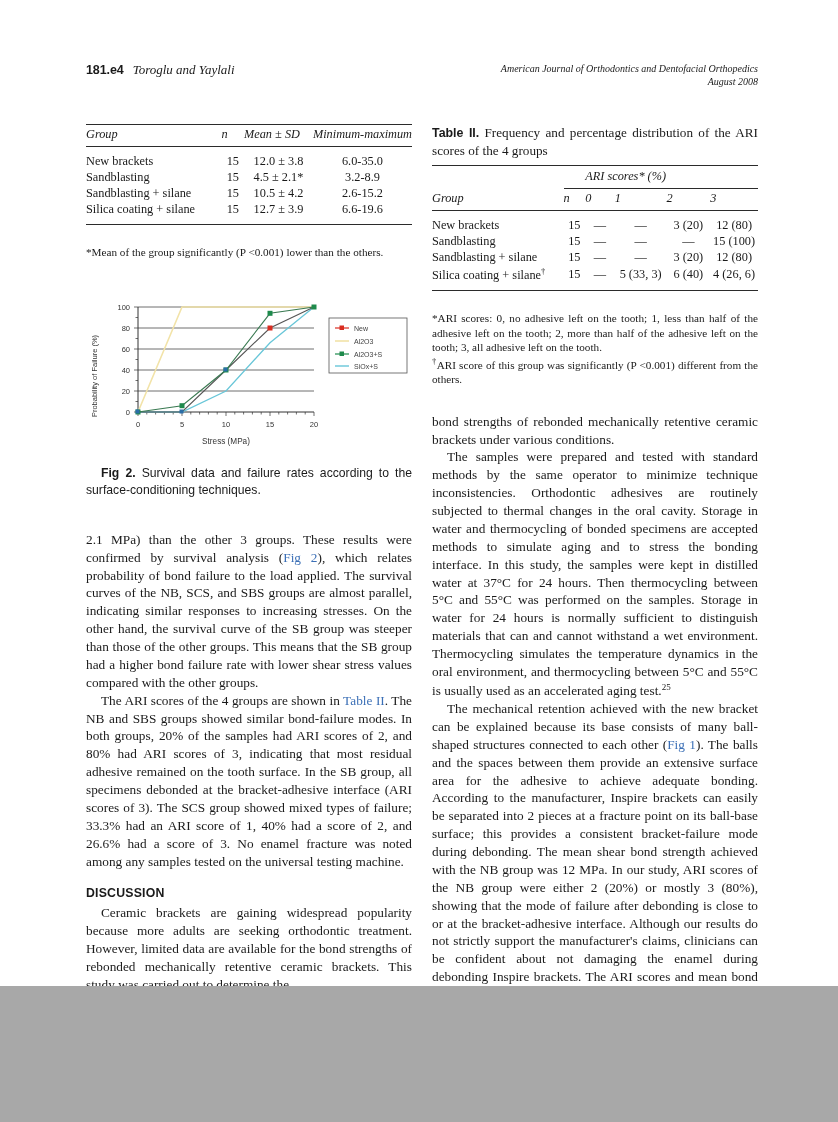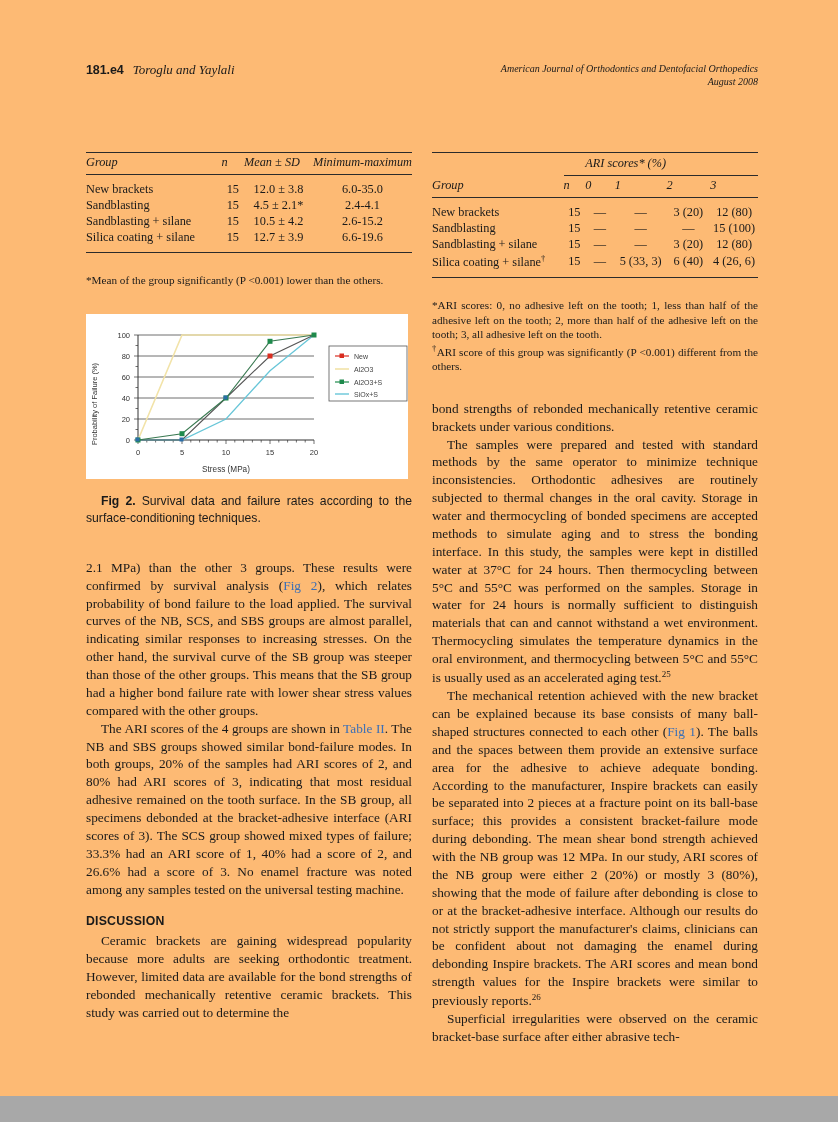--- a/index.html
+++ b/index.html
@@ -3,22 +3,22 @@
 <meta charset="utf-8">
 <style>
   html, body {
     margin: 0;
     padding: 0;
     background: #a8a8a8;
   }
   .page {
     position: relative;
     width: 838px;
-    height: 1096px;
-    background: #fdba74;
+    height: 986px;
+    background: #ffffff;
     margin: 0 auto;
     overflow: hidden;
     font-family: "Liberation Serif", serif;
     color: #1a1a1a;
     text-decoration: underline;
   }
 
   
   .runhead {
     position: absolute;
@@ -69,21 +69,20 @@
   }
   .tbl-title .tnum {
     font-family: "Liberation Sans", sans-serif;
     font-weight: bold;
     font-size: 12.4px;
   }
   table.data {
     width: 100%;
     border-collapse: collapse;
     font-size: 12.3px;
-    margin-top: 28px;
   }
   table.data th {
     font-weight: normal;
     font-style: italic;
     text-align: left;
     padding: 2px 0 4px 0;
     white-space: nowrap;
   }
   table.data td {
     padding: 0.6px 0;
@@ -180,21 +179,21 @@
           <tr>
             <td>New brackets</td>
             <td class="c-center">15</td>
             <td class="c-center">12.0 ± 3.8</td>
             <td class="c-center">6.0-35.0</td>
           </tr>
           <tr>
             <td>Sandblasting</td>
             <td class="c-center">15</td>
             <td class="c-center">4.5 ± 2.1*</td>
-            <td class="c-center">2.4-4.1</td>
+            <td class="c-center">3.2-8.9</td>
           </tr>
           <tr>
             <td>Sandblasting + silane</td>
             <td class="c-center">15</td>
             <td class="c-center">10.5 ± 4.2</td>
             <td class="c-center">2.6-15.2</td>
           </tr>
           <tr class="lastrow">
             <td>Silica coating + silane</td>
             <td class="c-center">15</td>
@@ -327,20 +326,24 @@
       <p class="body noindent"><span>2.1 MPa) than the other 3 groups. These results were confirmed by survival analysis (</span><span class="xref">Fig 2</span><span>), which relates probability of bond failure to the load applied. The survival curves of the NB, SCS, and SBS groups are almost parallel, indicating similar responses to increasing stresses. On the other hand, the survival curve of the SB group was steeper than those of the other groups. This means that the SB group had a higher bond failure rate with lower shear stress values compared with the other groups.</span></p>
       <p class="body"><span>The ARI scores of the 4 groups are shown in </span><span class="xref">Table II</span><span>. The NB and SBS groups showed similar bond-failure modes. In both groups, 20% of the samples had ARI scores of 2, and 80% had ARI scores of 3, indicating that most residual adhesive remained on the tooth surface. In the SB group, all specimens debonded at the bracket-adhesive interface (ARI scores of 3). The SCS group showed mixed types of failure; 33.3% had an ARI score of 1, 40% had a score of 2, and 26.6% had a score of 3. No enamel fracture was noted among any samples tested on the universal testing machine.</span></p>
       <h2 class="section">DISCUSSION</h2>
       <p class="body">Ceramic brackets are gaining widespread popularity because more adults are seeking orthodontic treatment. However, limited data are available for the bond strengths of rebonded mechanically retentive ceramic brackets. This study was carried out to determine the</p>
     </div>
   </div>
 
   <div class="col col-right">
 
     <div>
+      <div class="tbl-title">
+        <span class="tnum">Table II.</span>
+        <span>Frequency and percentage distribution of the ARI scores of the 4 groups</span>
+      </div>
       <table class="data">
         <thead>
           <tr class="rule-top">
             <th style="width:132px"></th>
             <th style="width:22px"></th>
             <th colspan="4" class="c-center" style="padding-top:3px">ARI scores* (%)</th>
           </tr>
           <tr>
             <th style="vertical-align:bottom;padding-top:0">Group</th>
             <th class="c-center" style="vertical-align:bottom;border-top:0.9px solid #2b2b2b">n</th>

